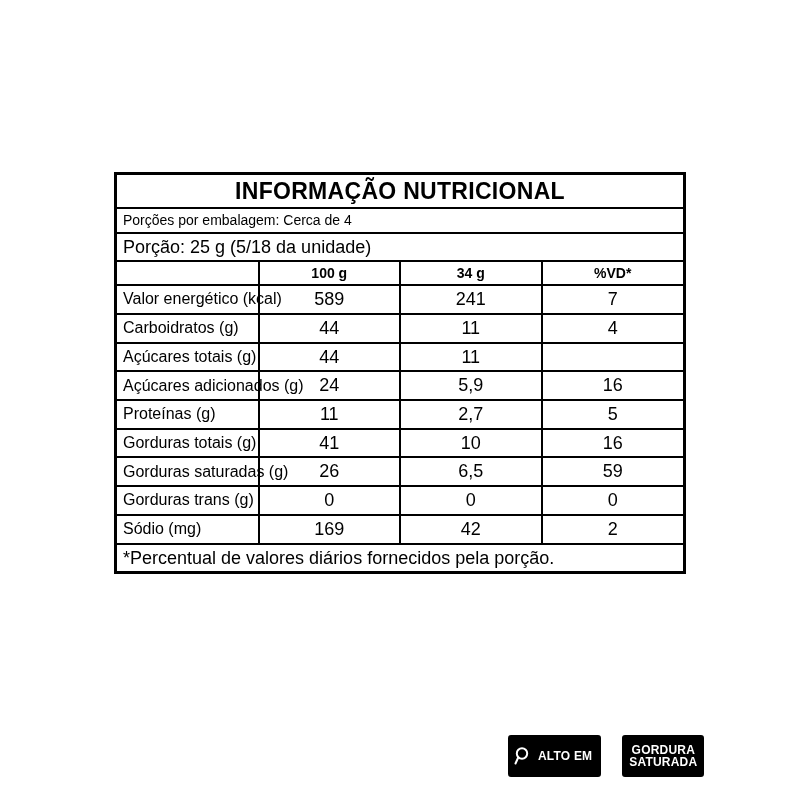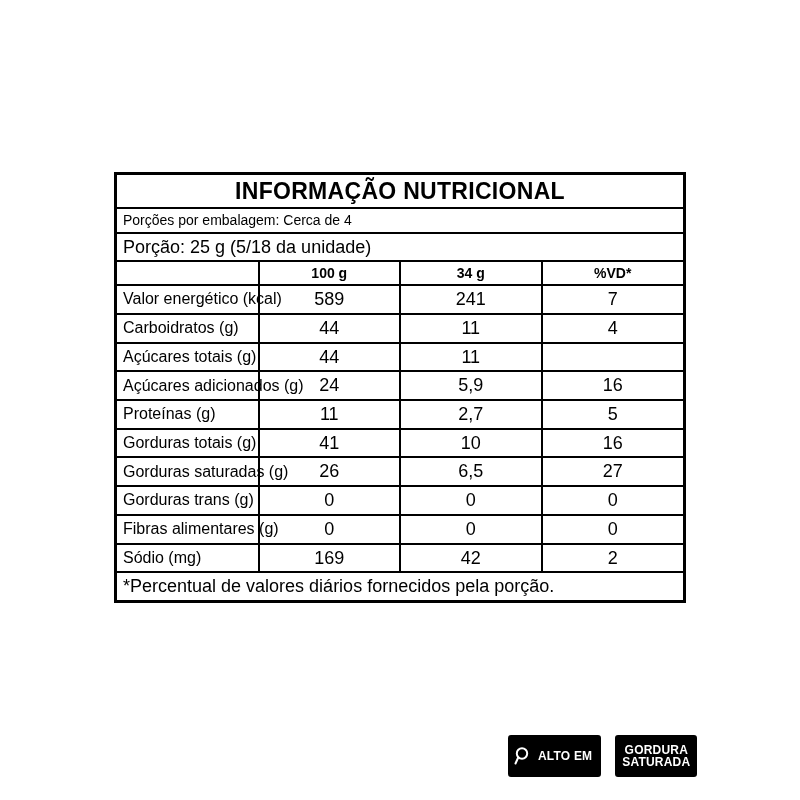--- a/index.html
+++ b/index.html
@@ -92,21 +92,21 @@
     margin-left: 44px;
   }
 
   
   .warnings {
     position: absolute;
     left: 508px;
     top: 735px;
     display: flex;
     align-items: flex-start;
-    gap: 14px;
+    gap: 21px;
   }
   .seal {
     border: 2.5px solid #000;
     background: #000;
     color: #fff;
     border-radius: 3px;
     display: flex;
     align-items: center;
     justify-content: center;
     padding: 3px 5px;
@@ -191,30 +191,24 @@
       <tr>
         <td class="nutrient">Gorduras totais (g)</td>
         <td class="val">41</td>
         <td class="val">10</td>
         <td class="val">16</td>
       </tr>
       <tr>
         <td class="nutrient indent-1">Gorduras saturadas (g)</td>
         <td class="val">26</td>
         <td class="val">6,5</td>
-        <td class="val">27</td>
+        <td class="val">59</td>
       </tr>
       <tr>
         <td class="nutrient indent-1">Gorduras trans (g)</td>
-        <td class="val">0</td>
-        <td class="val">0</td>
-        <td class="val">0</td>
-      </tr>
-      <tr>
-        <td class="nutrient indent-1">Fibras alimentares (g)</td>
         <td class="val">0</td>
         <td class="val">0</td>
         <td class="val">0</td>
       </tr>
       <tr>
         <td class="nutrient">Sódio (mg)</td>
         <td class="val">169</td>
         <td class="val">42</td>
         <td class="val">2</td>
       </tr>

